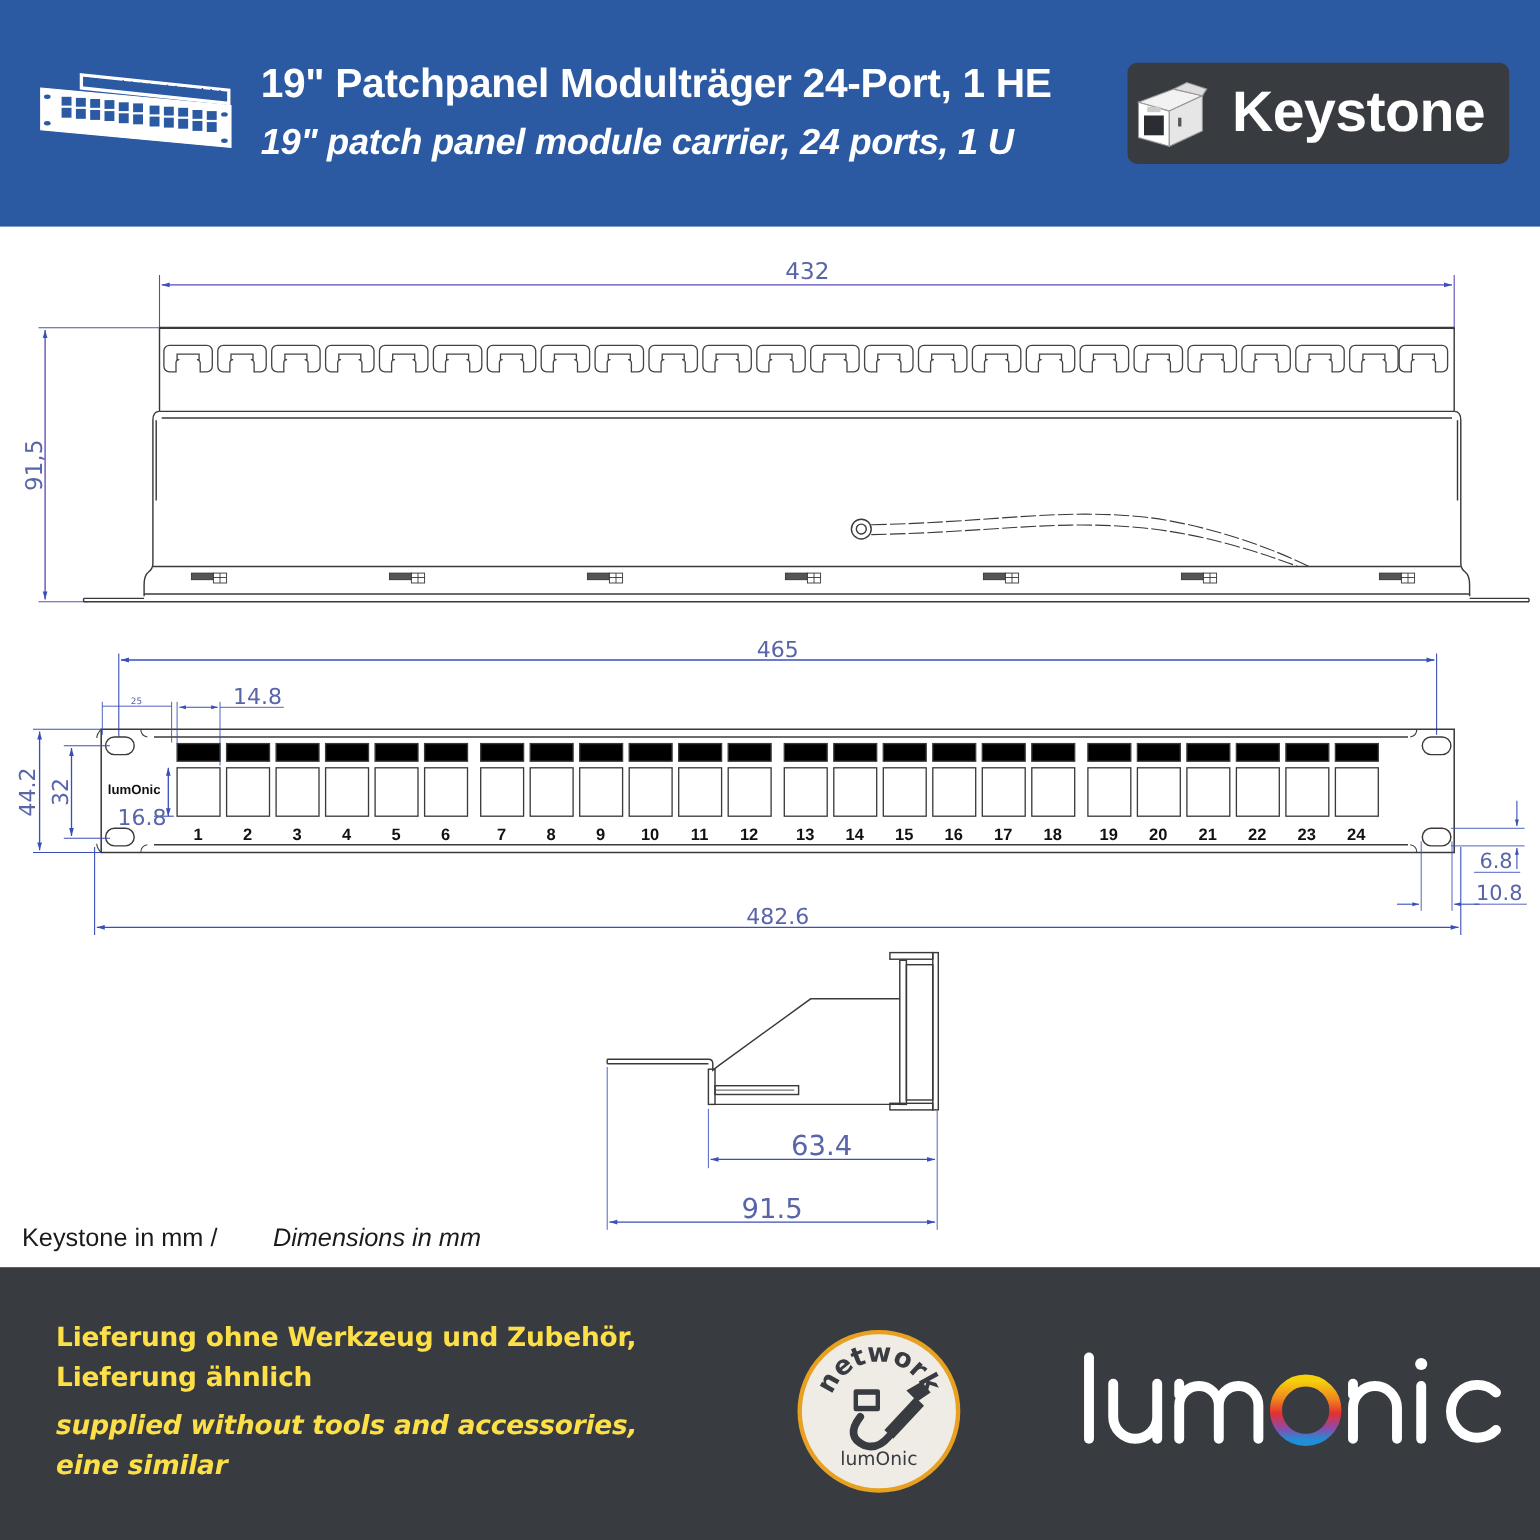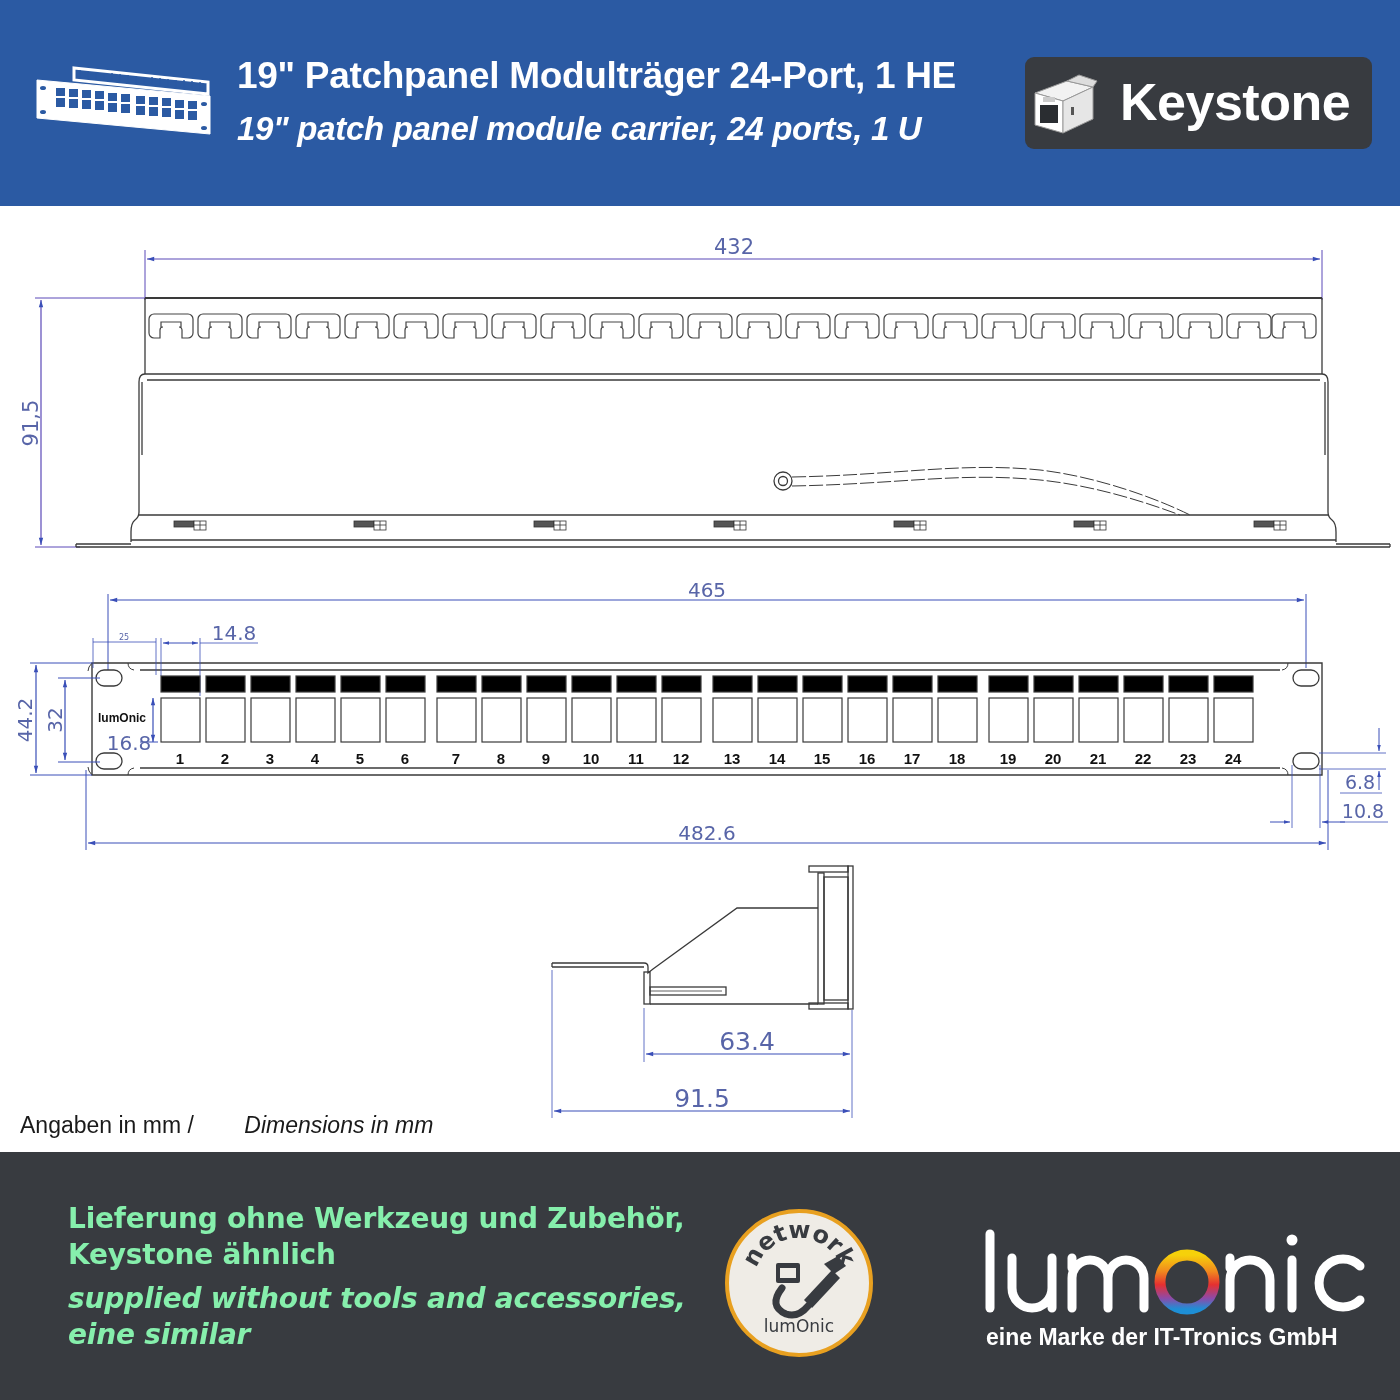--- a/index.html
+++ b/index.html
@@ -17,21 +17,21 @@
 
   
   .drawing { position: absolute; left: 0; top: 206px; width: 1400px; height: 946px; text-align: center; }
   .drawing svg { position: absolute; left: 0; top: 0; }
   .dim-text { font-family: "DejaVu Sans", sans-serif; fill: #5865a8; }
   .units-note { position: absolute; left: 20px; top: 1112px; font-family: "Liberation Sans", sans-serif; font-size: 23px; color: #1a1a1a; white-space: nowrap; }
   .units-note .en { font-style: italic; margin-left: 44px; }
 
   
   .footer { position: absolute; left: 0; top: 1152px; width: 1400px; height: 248px; background: #383b40; }
-  .footer-line { position: absolute; left: 68px; color: #86efac; font-family: "DejaVu Sans", sans-serif; font-weight: bold; font-size: 28px; white-space: nowrap; letter-spacing: -0.2px; }
+  .footer-line { position: absolute; left: 51px; color: #fde047; font-family: "DejaVu Sans", sans-serif; font-weight: bold; font-size: 24px; white-space: nowrap; letter-spacing: -0.2px; }
   .footer-line.it { font-style: italic; }
   .network-badge { position: absolute; left: 724px; top: 56px; width: 150px; height: 150px; }
   .brand-logo { position: absolute; left: 980px; top: 76px; width: 390px; height: 90px; }
   .brand-sub { position: absolute; left: 986px; top: 172px; color: #ffffff; font-family: "Liberation Sans", sans-serif; font-weight: bold; font-size: 23px; white-space: nowrap; }
 </style>
 </head>
 <body>
 
 <div class="header">
   <svg class="header-icon" viewBox="0 0 182 78">
@@ -350,25 +350,25 @@
       <line x1="852" y1="1010" x2="852" y2="1118" stroke="#3a4fb8" stroke-width="0.8"></line>
       <line x1="552" y1="970" x2="552" y2="1118" stroke="#3a4fb8" stroke-width="0.8"></line>
       <line x1="646" y1="1054" x2="850" y2="1054" stroke="#3a4fb8" stroke-width="1.2" marker-start="url(#arr)" marker-end="url(#arr)"></line>
       <line x1="554" y1="1111" x2="850" y2="1111" stroke="#3a4fb8" stroke-width="1.2" marker-start="url(#arr)" marker-end="url(#arr)"></line>
     </g>
     <text class="dim-text" x="747" y="1050" font-size="25" text-anchor="middle">63.4</text>
     <text class="dim-text" x="702" y="1107" font-size="25" text-anchor="middle">91.5</text>
   </svg>
 </div>
 
-<div class="units-note"><span>Angaben in mm / </span><span class="en">Dimensions in mm</span></div>
+<div class="units-note"><span>Keystone in mm / </span><span class="en">Dimensions in mm</span></div>
 
 <div class="footer">
   <div class="footer-line" style="top:50px">Lieferung ohne Werkzeug und Zubehör,</div>
-  <div class="footer-line" style="top:86px">Keystone ähnlich</div>
+  <div class="footer-line" style="top:86px">Lieferung ähnlich</div>
   <div class="footer-line it" style="top:130px">supplied without tools and accessories,</div>
   <div class="footer-line it" style="top:166px">eine similar</div>
 
   <svg class="network-badge" viewBox="0 0 150 150">
     <defs>
       <path id="arcTop" d="M 30,75 A 45,45 0 0 1 120,75"></path>
       <linearGradient id="rb" x1="0" y1="0" x2="1" y2="1">
         <stop offset="0" stop-color="#f6d10a"></stop>
           <stop offset="0.35" stop-color="#e8452c"></stop>
         <stop offset="0.65" stop-color="#a03fa0"></stop>
@@ -403,14 +403,13 @@
       <line x1="10" y1="6" x2="10" y2="80"></line>
       <path d="M32,30 v 30 a 20,20 0 0 0 40,0 v -30 M72,50 v 30"></path>
       <path d="M92,80 v -30 a 18,18 0 0 1 36,0 v 30 M128,50 a 18,18 0 0 1 36,0 v 30 M92,30 v 10"></path>
       <path d="M250,80 v -28 a 20,20 0 0 1 40,0 v 28 M250,30 v 10"></path>
       <line x1="312" y1="32" x2="312" y2="80"></line>
       <path d="M380,38 a 24,24 0 1 0 0,34"></path>
     </g>
     <circle cx="312" cy="12" r="5.5" fill="#ffffff"></circle>
     <circle cx="207" cy="54" r="27" fill="none" stroke="url(#ring)" stroke-width="11"></circle>
   </svg>
-  <div class="brand-sub">eine Marke der IT-Tronics GmbH</div>
 </div>
 
 </body></html>

